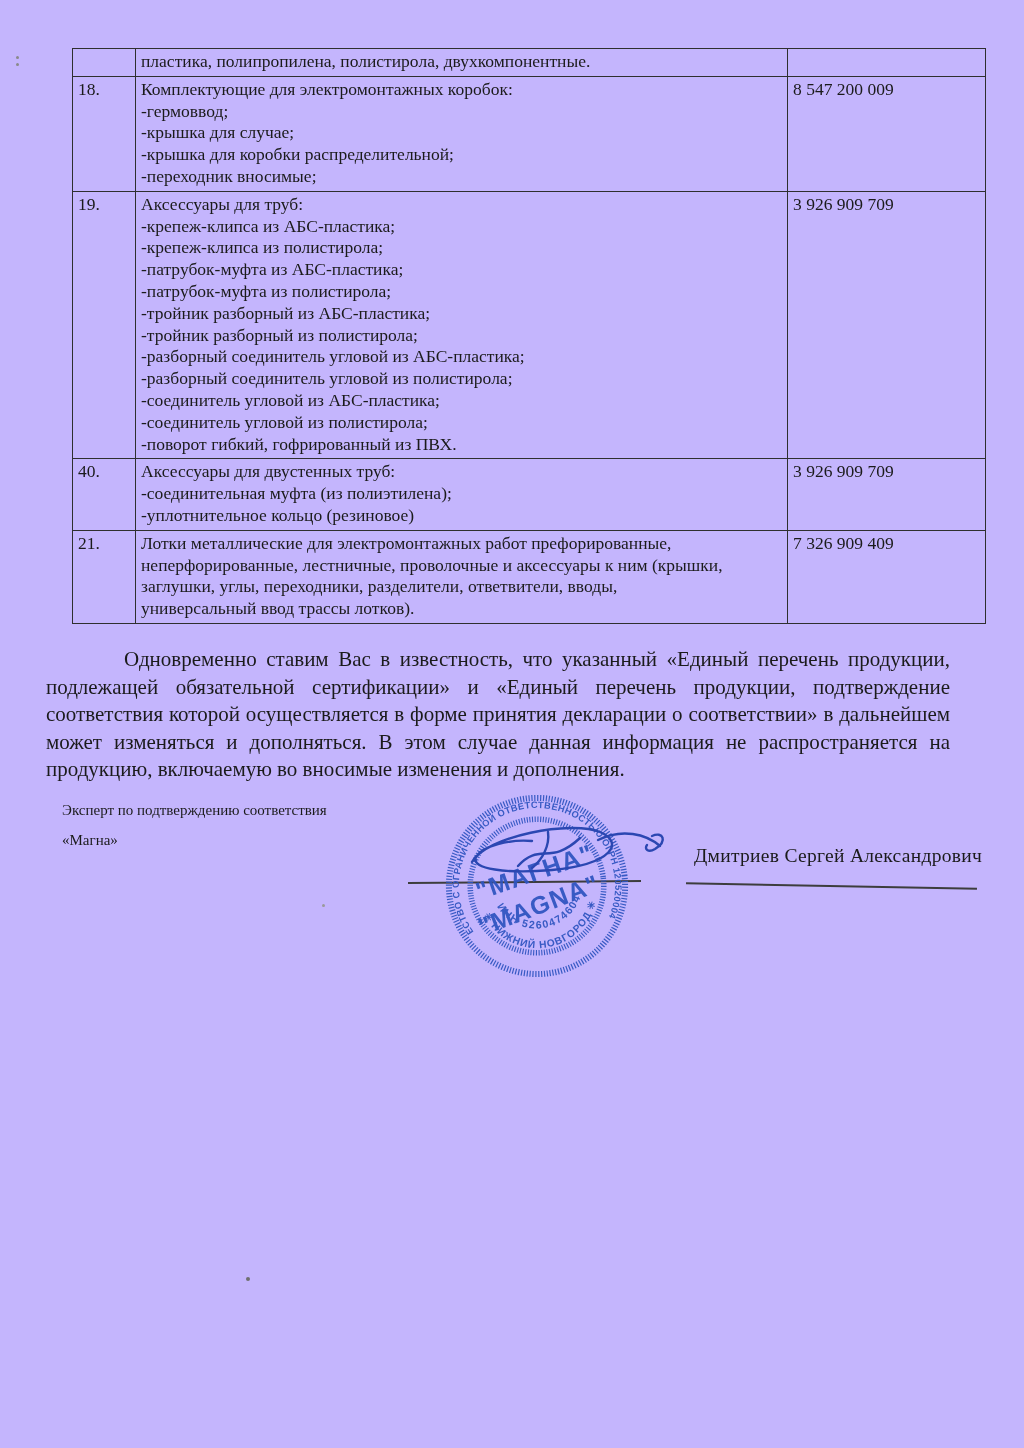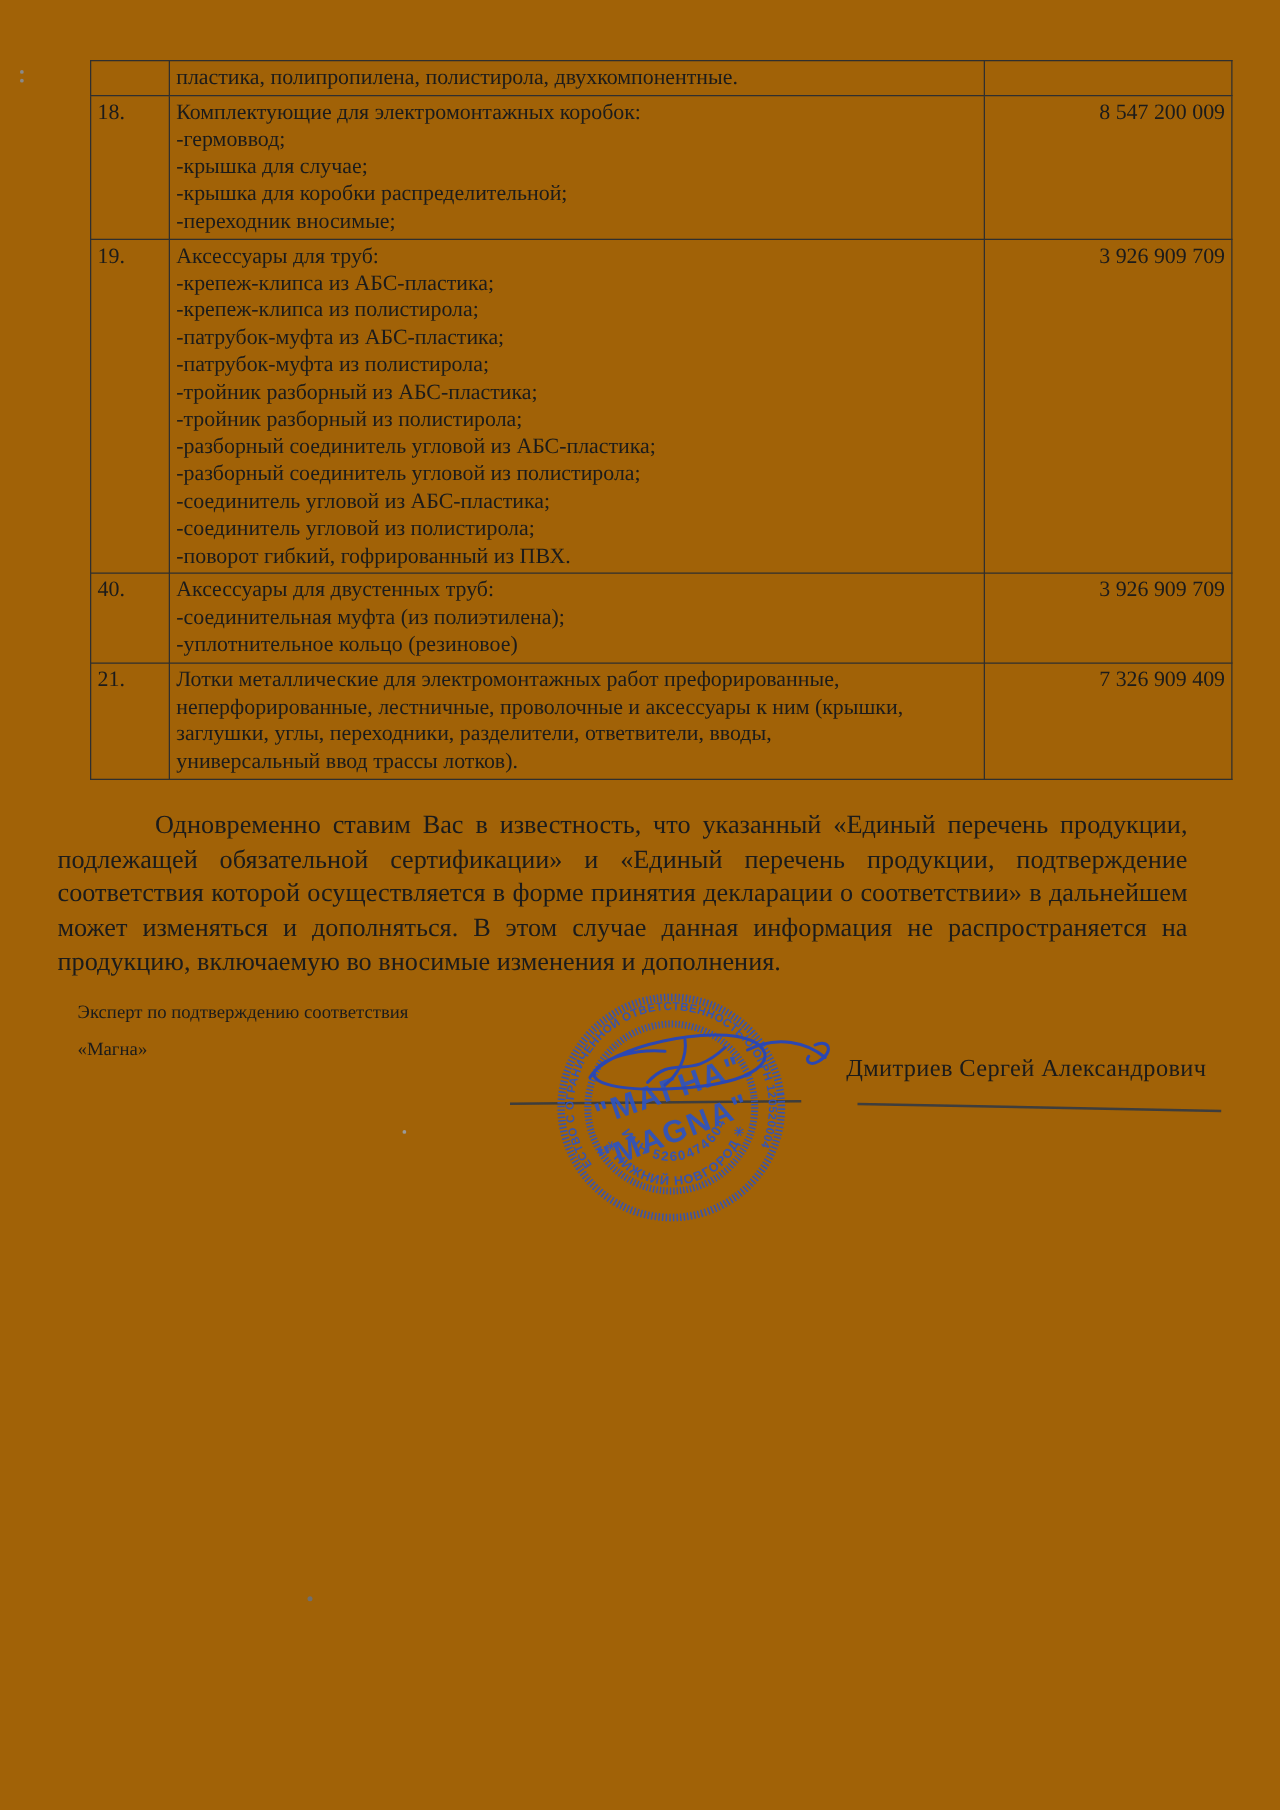--- a/index.html
+++ b/index.html
@@ -5,54 +5,54 @@
   * { box-sizing: border-box; }
   html, body { margin: 0; padding: 0; }
   body {
     width: 1024px; height: 1448px;
     background: #ffffff;
     font-family: "Liberation Serif", serif;
     color: #1b1b1b;
     position: relative;
     overflow: hidden;
   }
-  .page { position: absolute; inset: 0; background: #a16207; }
+  .page { position: absolute; inset: 0; background: #c4b5fd; }
 
   
   table.products {
     position: absolute; left: 72px; top: 48px;
     width: 895px;
     border-collapse: collapse; table-layout: fixed;
     font-size: 17.5px;
   }
   table.products td {
     border: 1.7px solid #2f2f2f;
     vertical-align: top;
     padding: 2px 5px 3px 5px;
     line-height: 21.8px;
   }
   td.num  { width: 63px;  padding-left: 4px; }
   td.desc { width: 652px; }
-  td.code { width: 198px; text-align: right; vertical-align: middle; }
+  td.code { width: 198px; text-align: left; vertical-align: middle; }
   td.desc .line { white-space: nowrap; overflow: visible; }
 
   
   .notice {
     position: absolute; left: 46px; top: 646px; width: 904px;
     font-size: 21px; line-height: 27.5px;
     text-align: justify; text-indent: 78px;
   }
 
   
   .role {
     position: absolute; left: 62px; top: 795px;
     font-size: 15px; line-height: 30px;
   }
   .person {
-    position: absolute; left: 677px; top: 845px;
+    position: absolute; left: 694px; top: 845px;
     font-size: 19.5px; letter-spacing: .3px;
   }
   .sig-line-1 {
     position: absolute; left: 408px; top: 881px; width: 233px; height: 2px;
     background: #3d3d3d; transform: rotate(-0.5deg);
   }
   .sig-line-2 {
     position: absolute; left: 686px; top: 885px; width: 291px; height: 2px;
     background: #3d3d3d; transform: rotate(1.1deg);
   }

